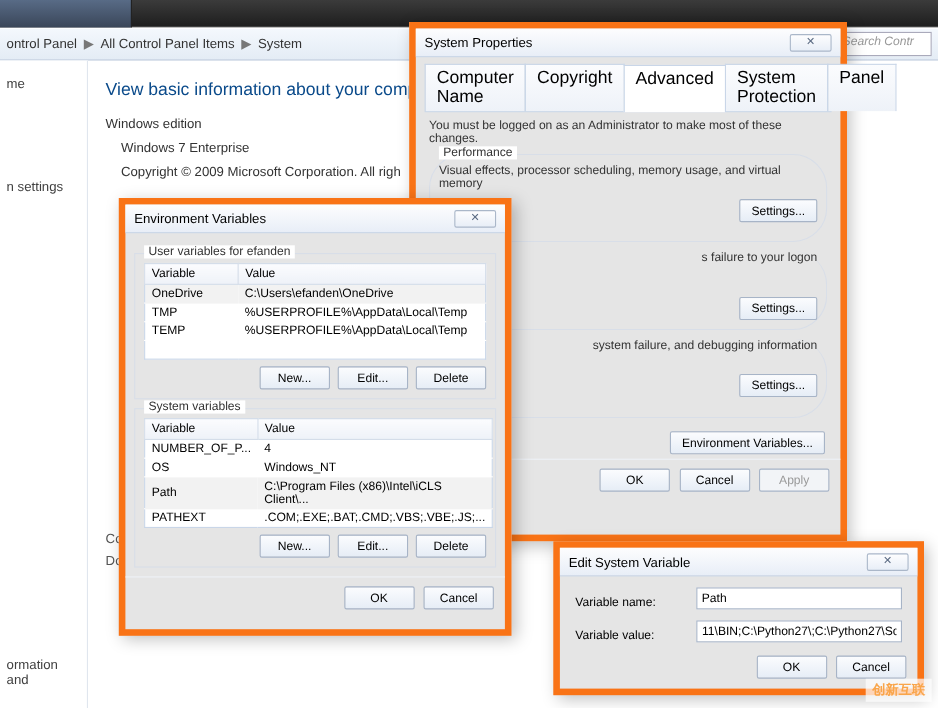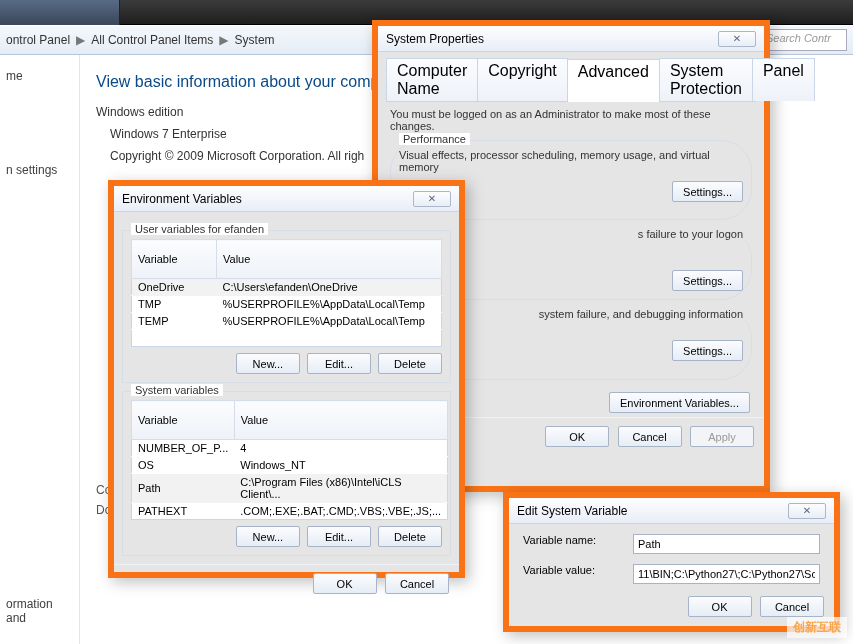--- a/index.html
+++ b/index.html
@@ -21,40 +21,40 @@
   .bottomfields .row { display:flex; margin-bottom:6px;}
   .bottomfields .label { width:140px; color:#555;}
   .bottomfields .val { color:#222;}
 
   .win { position:absolute; background:#e5e5e5; border:6px solid #f97316; box-shadow:4px 4px 14px rgba(0,0,0,0.25); }
   .win .titlebar { height:26px; background:linear-gradient(#fdfdfe,#e8eef7); border-bottom:1px solid #c9d6e8; display:flex; align-items:center; padding:0 8px; font-size:12px;}
   .closex { margin-left:auto; width:38px; height:16px; border:1px solid #aab7c9; border-radius:2px; background:linear-gradient(#fdfdfe,#e8eef7); font-size:10px; line-height:13px; text-align:center; color:#5a6a82; cursor:pointer;}
   .groupbox { border:1px solid #d8dee8; margin:8px; padding:8px; position:relative; font-size:11px;}
   .groupbox .legend { position:absolute; top:-8px; left:8px; background:#fff; padding:0 4px; font-size:11px; color:#333;}
   .tbl { width:100%; border:1px solid #c9d6e8; border-collapse:collapse; font-size:11px; background:#fff;}
-  .tbl th { text-align:left; background:linear-gradient(#fbfcfe,#eef2f8); border:1px solid #d4dde9; padding:13px 6px; font-weight:400;}
+  .tbl th { text-align:left; background:linear-gradient(#fbfcfe,#eef2f8); border:1px solid #d4dde9; padding:3px 6px; font-weight:400;}
   .tbl td { padding:2px 6px; border-top:1px solid transparent;}
   .tbl tr.sel td { background:#f2f2f2;}
   .btnrow { text-align:right; margin-top:6px;}
   .btn { display:inline-block; min-width:64px; height:21px; font-size:11px; border:1px solid #a7b4c7; background:linear-gradient(#fbfcfe,#e6edf6); border-radius:2px; padding:0 10px; margin-left:4px; cursor:pointer;}
   .btn.disabled { color:#999; background:#f2f4f7; cursor:default;}
   .okrow { text-align:right; padding:8px 10px; border-top:1px solid #eef2f7;}
 
   #win-sysprops { left:372px; top:20px; width:398px; height:472px;}
   #win-sysprops .tabs2 { margin:6px 8px 0 8px; display:flex; font-size:16px; border-bottom:1px solid #c9d6e8;}
   #win-sysprops .tabs2 span { padding:3px 10px; border:1px solid #c9d6e8; border-bottom:none; background:linear-gradient(#fbfcfe,#eef2f8); margin-right:-1px; cursor:pointer;}
   #win-sysprops .tabs2 span.active { background:#fff; position:relative; top:1px;text-align:center;}
   #win-sysprops .groupbox { margin:8px 12px;border-radius:31px;}
   #win-sysprops .txt { font-size:11px; color:#333;}
   #win-sysprops .setbtn { text-align:right; margin-top:8px;}
 
   #win-envvars { left:108px; top:180px; width:357px; height:398px;}
 
   #win-editvar { left:503px; top:492px; width:337px; height:140px;}
-  #win-editvar .formrow { display:flex; align-items:flex-start; margin:10px 14px; font-size:11px;}
+  #win-editvar .formrow { display:flex; align-items:flex-end; margin:10px 14px; font-size:11px;}
   #win-editvar .formrow label { width:110px; }
   #win-editvar .formrow input { flex:1; height:20px; border:1px solid #a7b4c7; padding:0 4px; font-size:11px;}
 
   .watermark { position:absolute; right:6px; bottom:6px; font-size:12px; color:#f9a54a; font-weight:700; background:rgba(255,255,255,0.7); padding:2px 6px;}
 </style>
 </head>
 <body>
 
 <div class="tabbar"><div class="tabx"></div></div>
 

